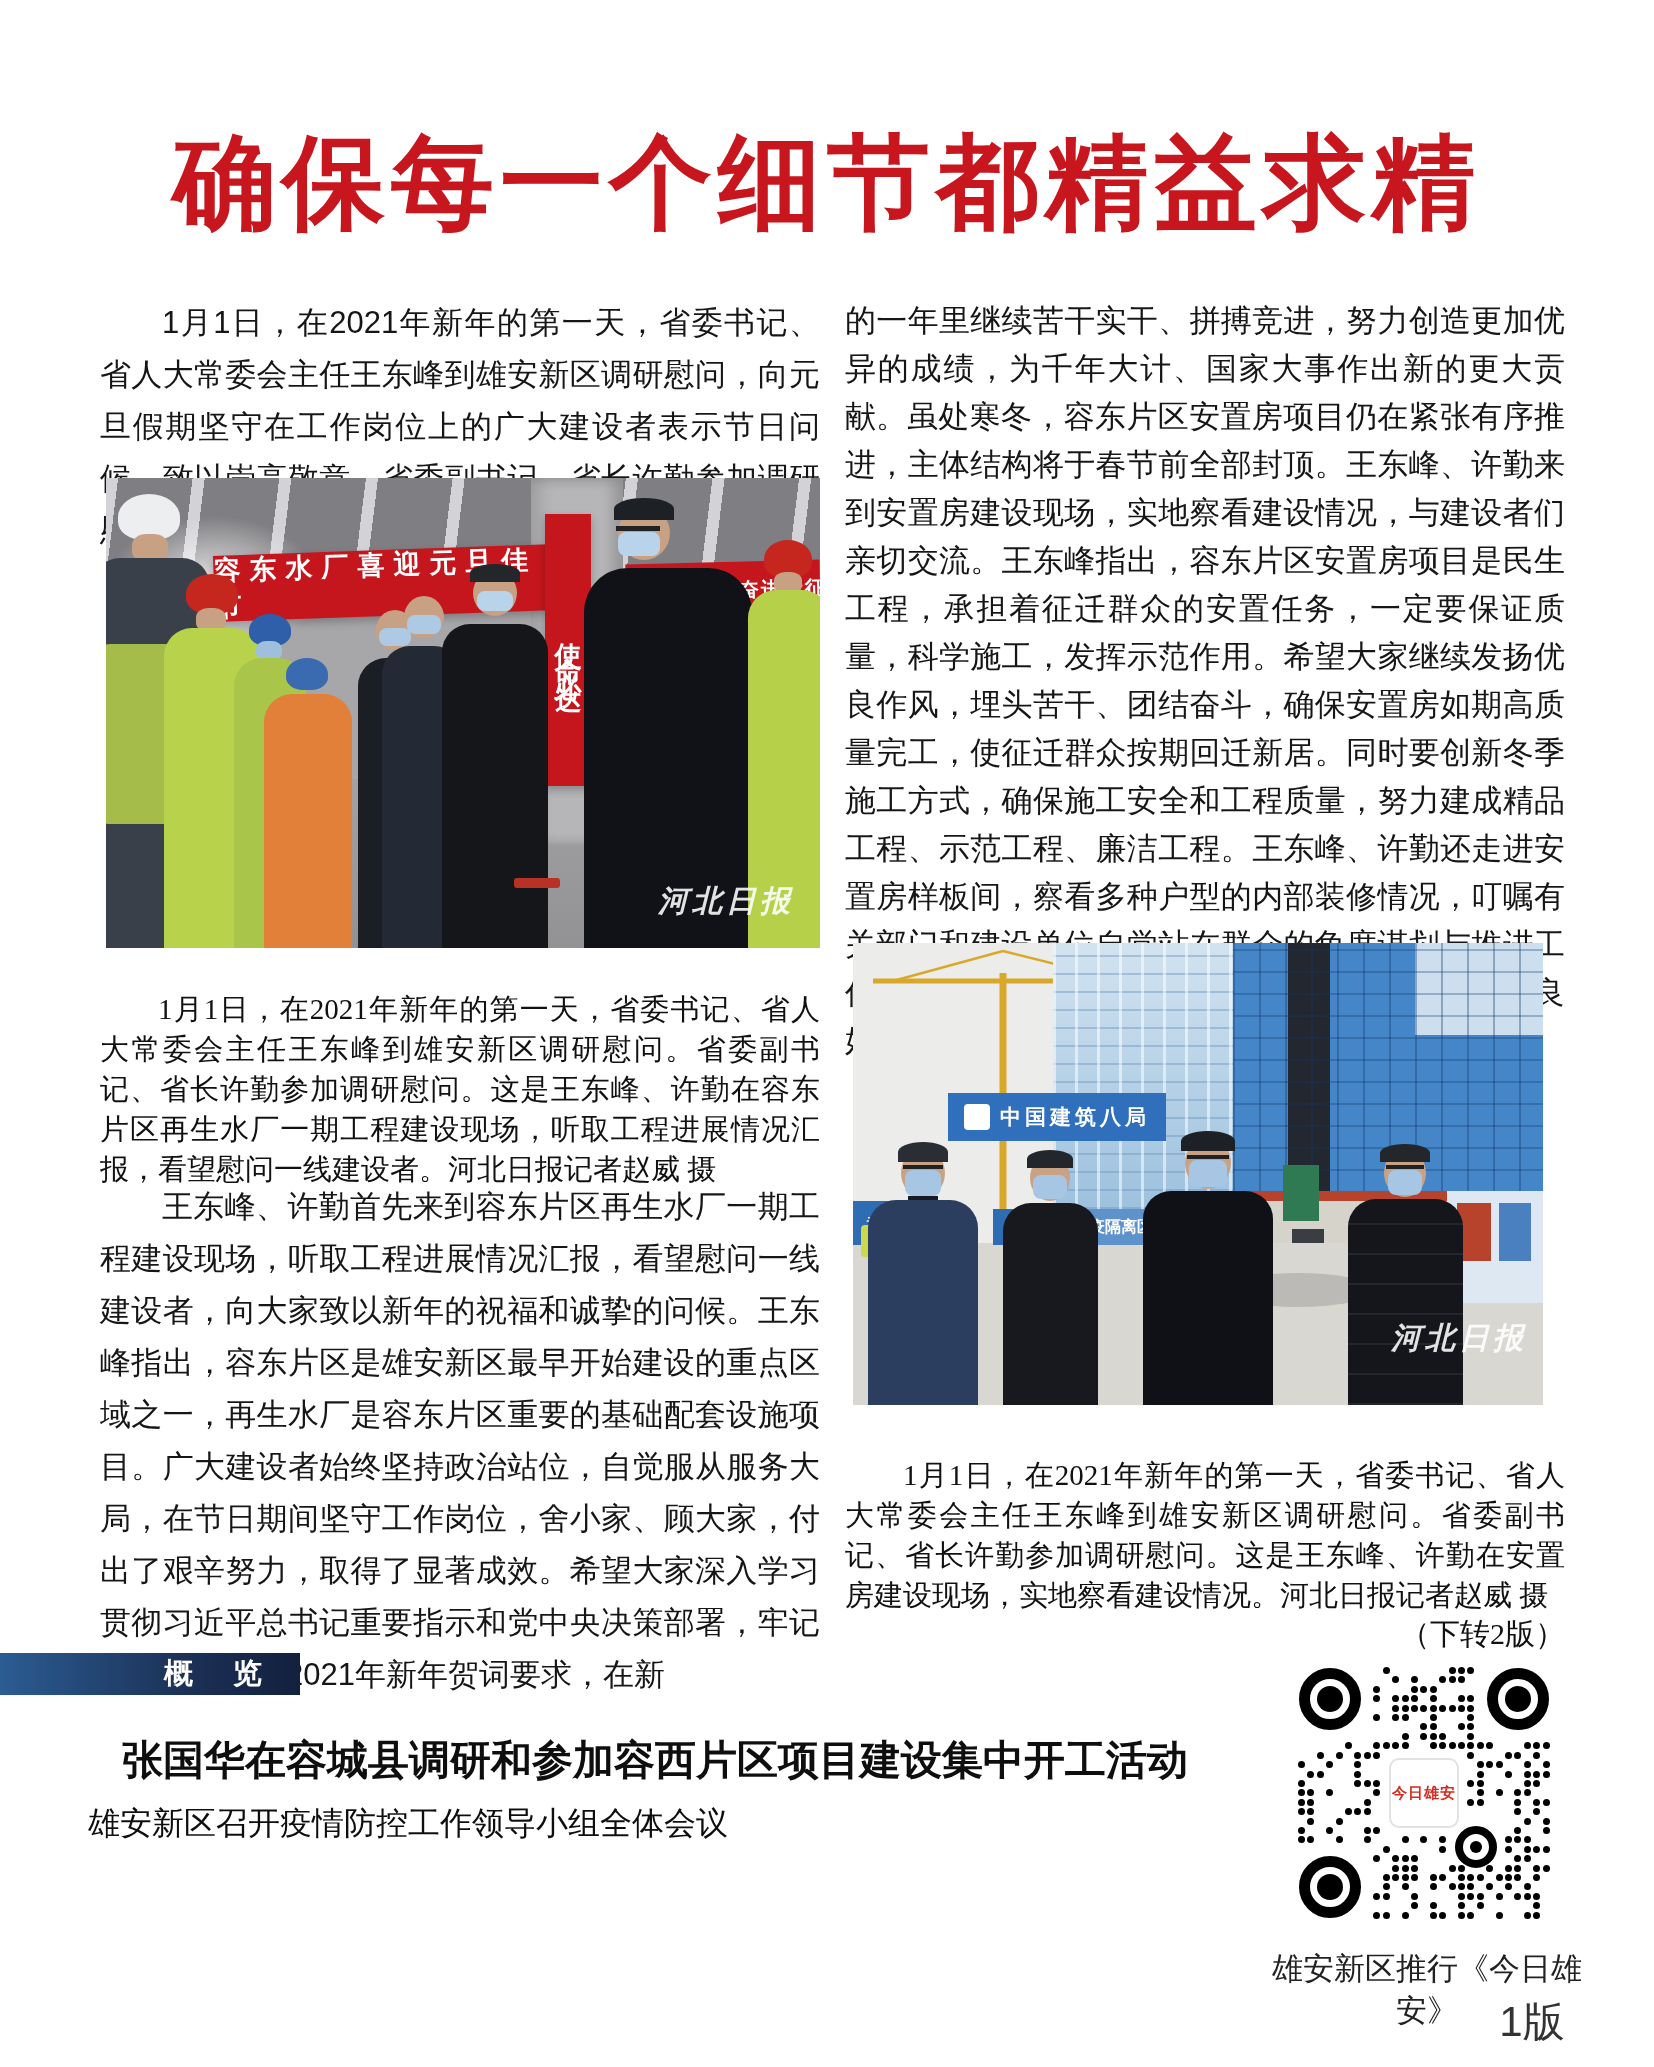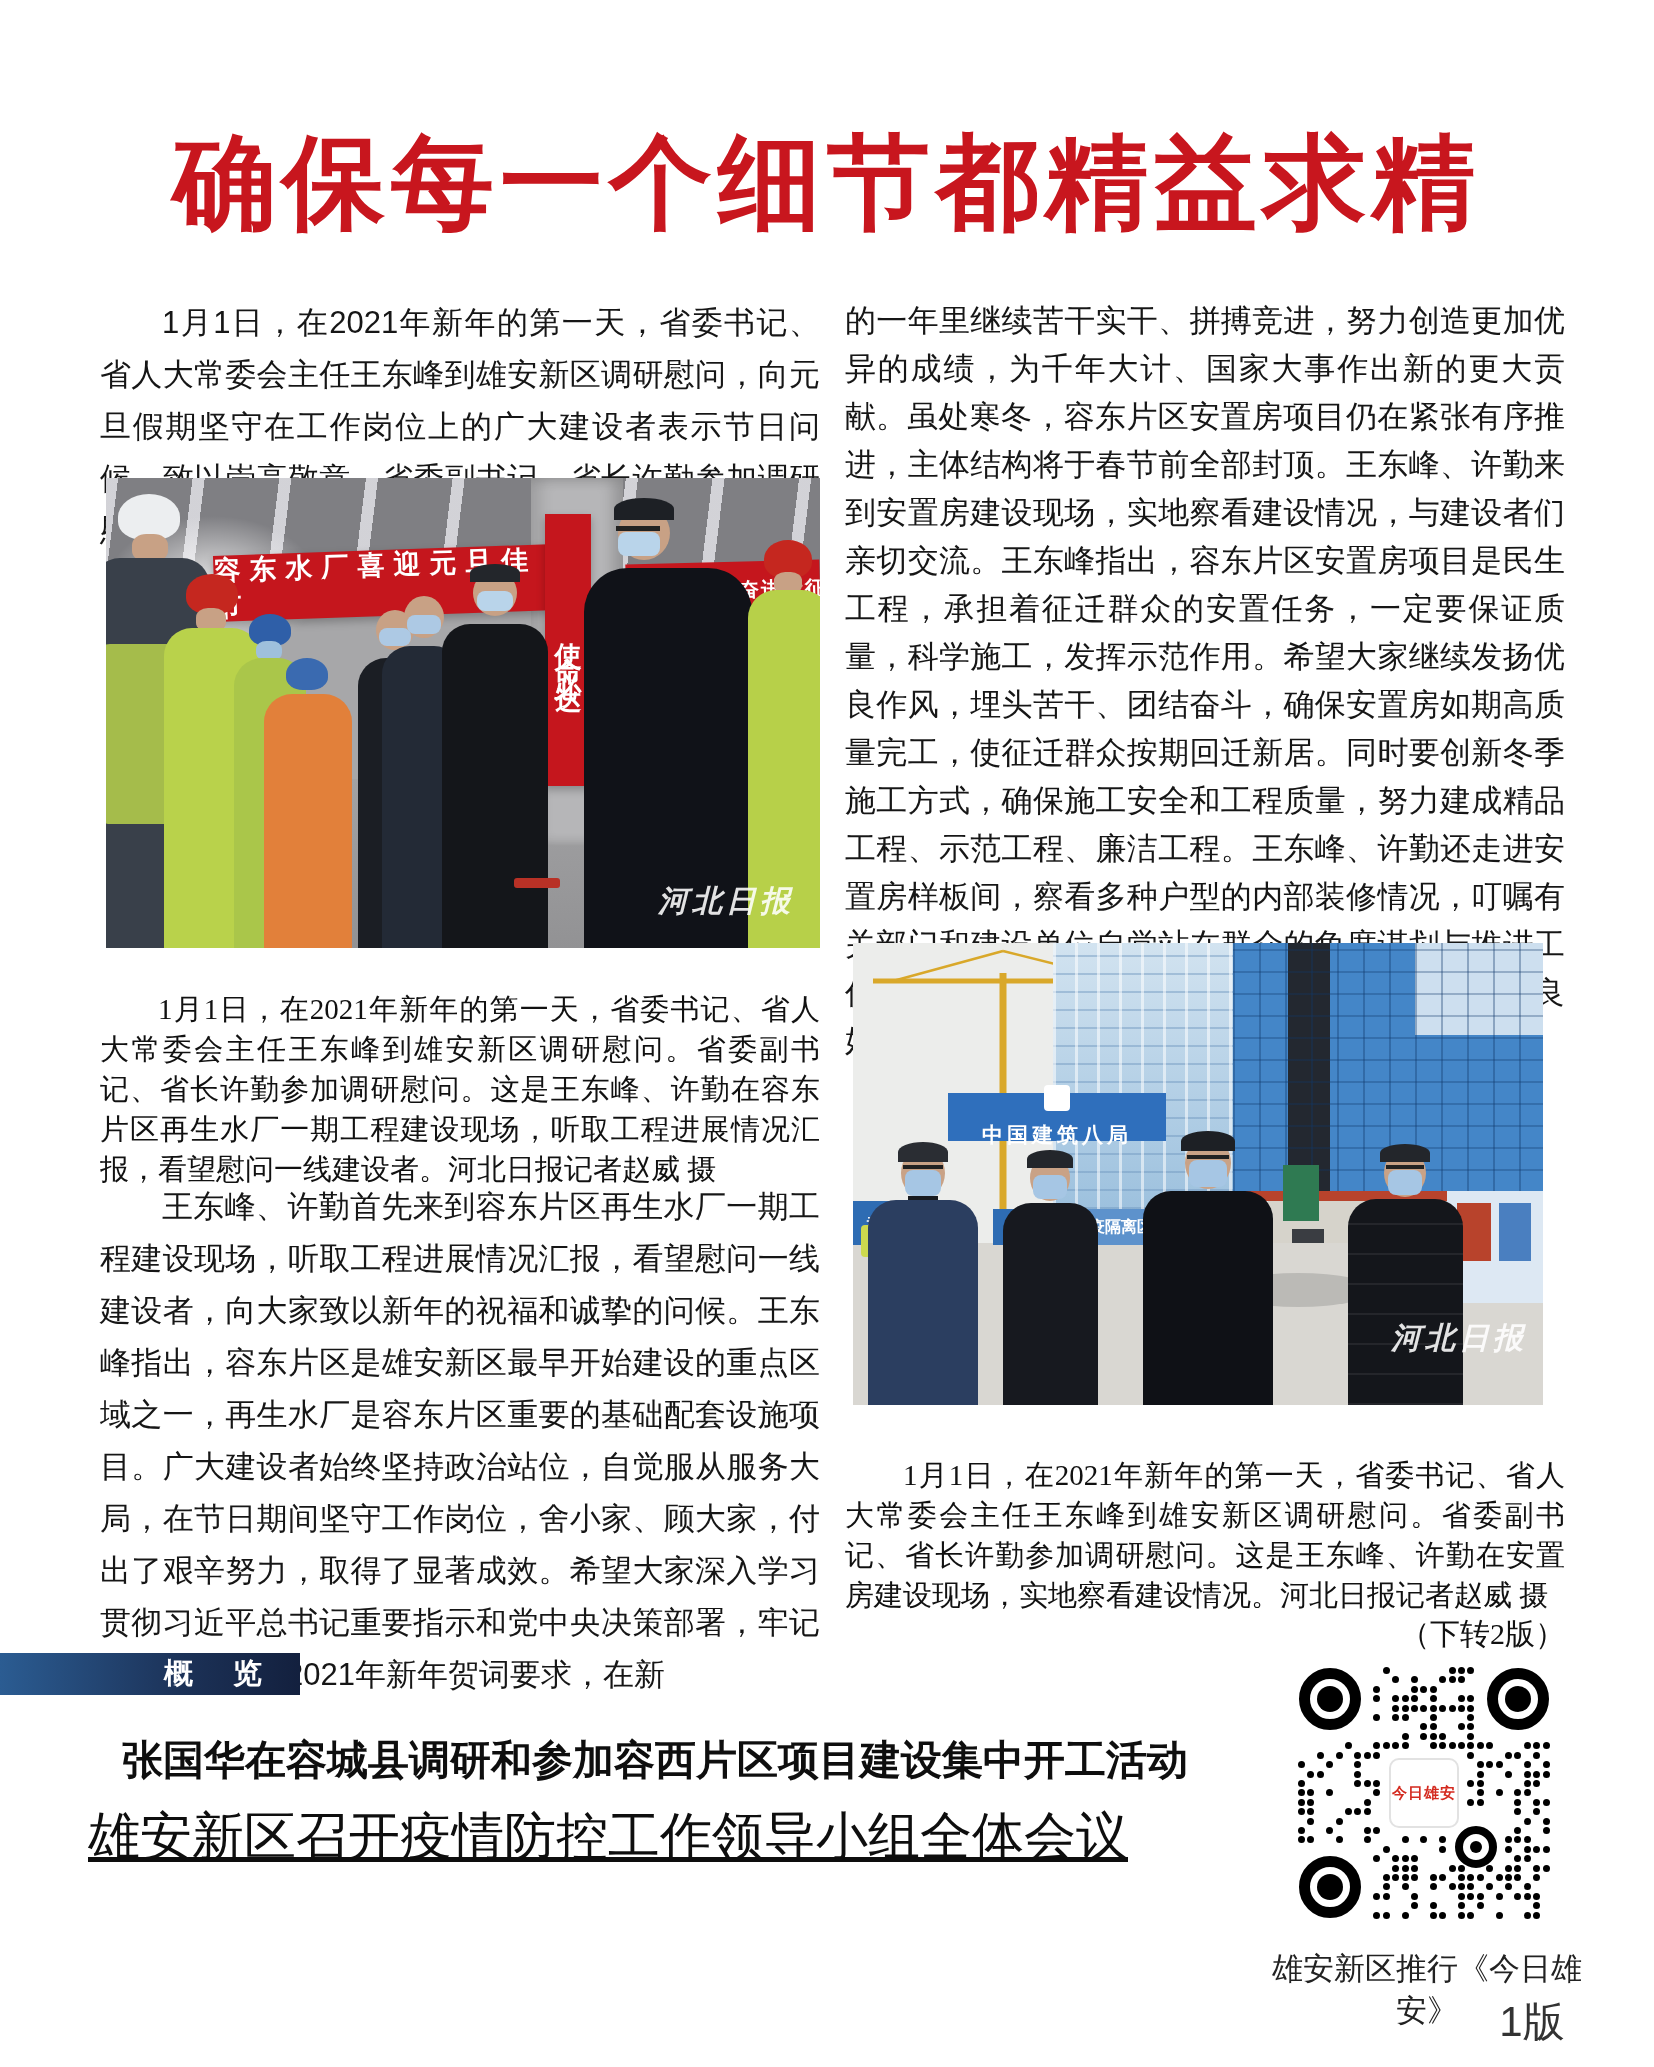--- a/index.html
+++ b/index.html
@@ -66,21 +66,21 @@
   .bld-glass:after{content:"";position:absolute;inset:0;
     background:repeating-linear-gradient(90deg,rgba(255,255,255,.55) 0 3px,rgba(0,0,0,0) 3px 22px),
                repeating-linear-gradient(0deg,rgba(110,150,190,.45) 0 2px,rgba(0,0,0,0) 2px 18px);}
   .bld-blue{left:380px;top:0;width:310px;height:250px;background:#4486c8;}
   .bld-blue:after{content:"";position:absolute;inset:0;
     background:repeating-linear-gradient(90deg,rgba(15,55,105,.35) 0 2px,rgba(0,0,0,0) 2px 26px),
                repeating-linear-gradient(0deg,rgba(15,55,105,.3) 0 2px,rgba(0,0,0,0) 2px 22px);}
   .bld-pale{right:0;top:0;width:128px;height:92px;background:#d9e7f2;opacity:.92;}
   .bld-dark{left:55px;top:0;width:42px;height:250px;background:#232830;}
   .bld-banner{left:95px;top:150px;width:218px;height:48px;background:#2f6fbc;
-    display:flex;align-items:center;justify-content:center;gap:10px;z-index:3;flex-direction:column;}
+    display:flex;align-items:center;justify-content:center;gap:10px;z-index:3;}
   .bld-banner .logo{width:26px;height:26px;background:#fff;border-radius:4px;flex:0 0 auto;}
   .bld-banner span{color:#fff;font-size:21px;font-weight:bold;letter-spacing:4px;white-space:nowrap;}
   .beam-red{left:380px;top:248px;width:310px;height:10px;background:#b8432c;}
   .bld-concrete{left:415px;top:258px;width:182px;height:96px;background:#d6d3cb;}
   .win{position:absolute;background:#3a3d42;}
   .green-box{left:430px;top:222px;width:36px;height:56px;background:#2f7a52;}
   .ground2{left:0;top:300px;width:100%;height:162px;background:#d9d7d2;}
   .wet{left:370px;top:330px;width:150px;height:34px;background:#bbbab6;border-radius:50%;}
   .fence{position:absolute;color:#fff;display:flex;align-items:center;justify-content:center;
     font-weight:bold;}
@@ -90,21 +90,21 @@
   .tinyworker{position:absolute;border-radius:4px;}
 
   
   .gl-bar{position:absolute;left:0;top:1653px;width:300px;height:42px;
     background:linear-gradient(90deg,#2b5c92 0%,#1c3258 60%,#13203e 100%);
     display:flex;align-items:center;justify-content:flex-end;
     padding-right:22px;box-sizing:border-box;}
   .gl-text{color:#fff;font-size:29px;font-weight:bold;letter-spacing:16px;}
   .ov{position:absolute;color:#0e0e0e;white-space:nowrap;}
   .ov-b{font-weight:bold;font-size:41px;}
-  .ov-n{font-weight:normal;font-size:52px;text-decoration:underline;}
+  .ov-n{font-weight:normal;font-size:32px;}
   .ov1{left:122px;top:1733px;}
   .ov2{left:88px;top:1802px;}
   .ov3{left:80px;top:1872px;}
   .ov4{left:113px;top:1942px;}
 
   
   .qr{position:absolute;left:1297px;top:1666px;width:254px;height:254px;background:#fff;}
   .qr .dot{position:absolute;width:7px;height:7px;border-radius:50%;background:#000;}
   .finder{position:absolute;border:11px solid #000;border-radius:50%;box-sizing:border-box;}
   .finder i{position:absolute;left:50%;top:50%;transform:translate(-50%,-50%);

